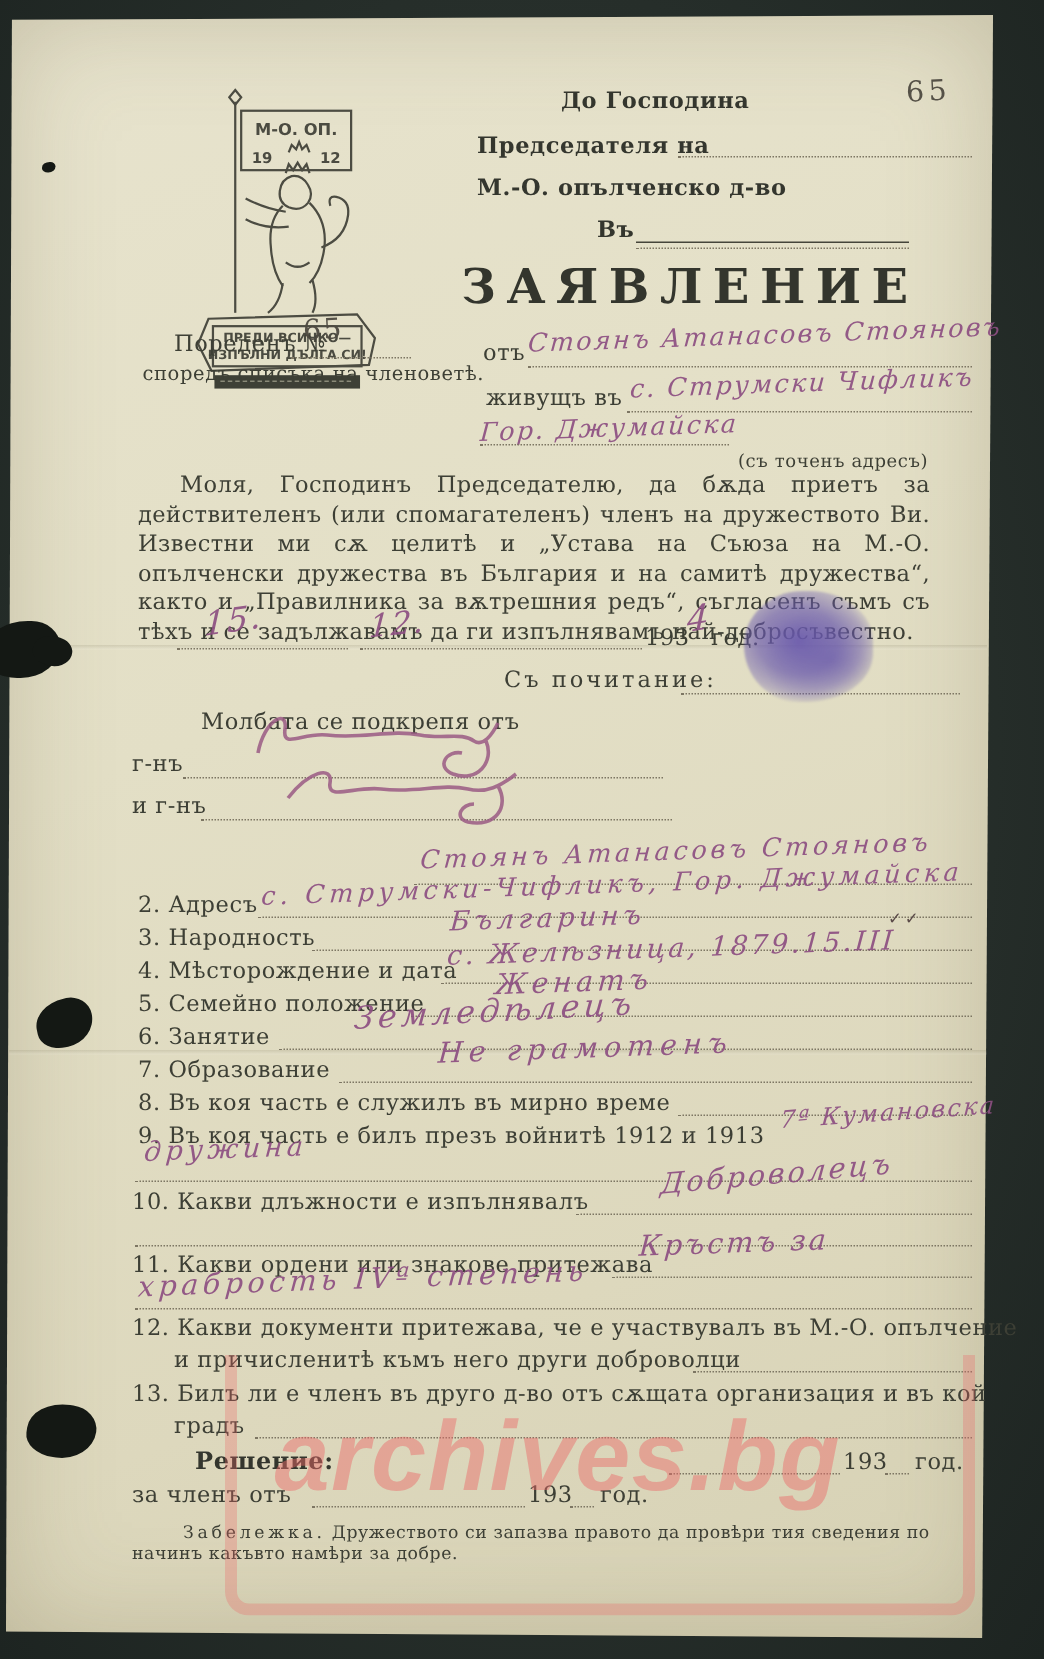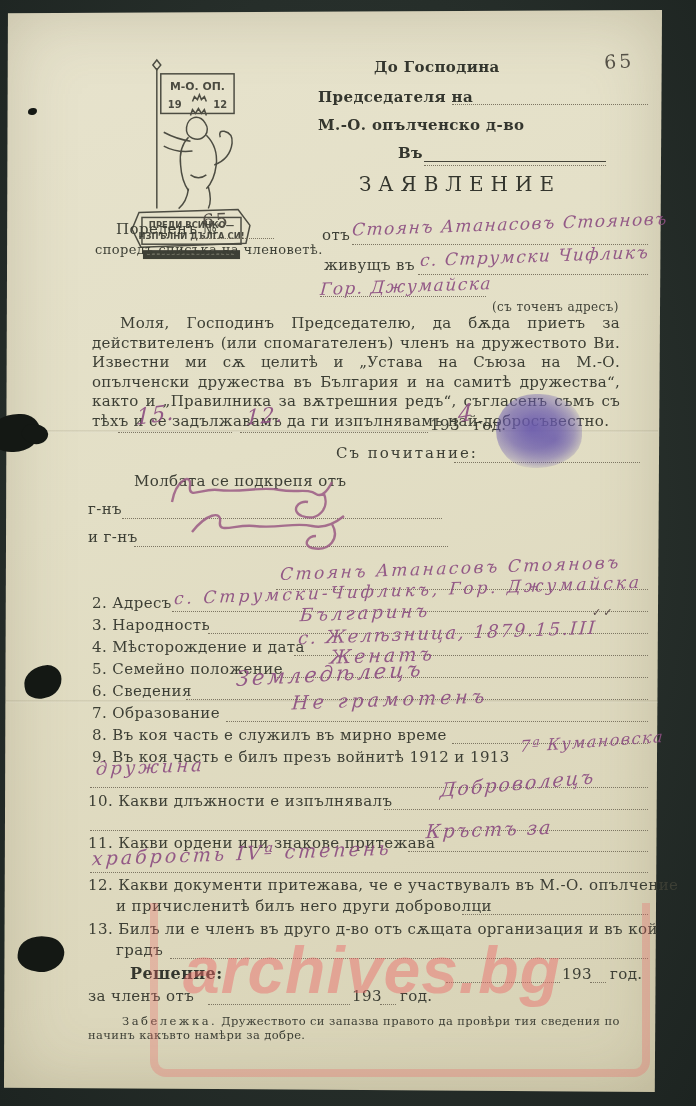--- a/index.html
+++ b/index.html
@@ -14,21 +14,21 @@
           background:linear-gradient(to bottom, rgba(95,88,60,.14), rgba(255,255,255,.12));}
   .p{position:absolute;white-space:nowrap;color:#3d3f35;font-size:15px;letter-spacing:.4px;}
   .b{font-weight:bold;color:#34362e;}
   .small{font-size:13px;}
   .tiny{font-size:11.5px;}
   .dl{position:absolute;height:0;border-bottom:1.5px dotted #7d7663;}
   .sl{position:absolute;height:0;border-bottom:1.8px solid #45453a;}
   .hw{position:absolute;white-space:nowrap;font-style:italic;color:#8d4f82;
       letter-spacing:1.5px;font-size:18px;opacity:.92;transform:rotate(-2deg) skewX(-6deg);}
   .pencil{color:#4e4a41;font-style:normal;transform:rotate(-3deg);opacity:.95;}
-  #title{font-size:20px;letter-spacing:7px;font-weight:normal;color:#33352d;text-align:center;width:350px;}
+  #title{font-size:32px;letter-spacing:7px;font-weight:bold;color:#33352d;text-align:center;width:350px;}
   #section-head{font-size:16.5px;font-weight:bold;color:#33352d;text-align:center;width:540px;letter-spacing:.6px;}
   #body-par{position:absolute;left:92px;top:314px;width:528px;font-size:15px;line-height:19.6px;
             text-align:justify;text-indent:28px;color:#3d3f35;letter-spacing:.3px;white-space:normal;}
   #stamp{position:absolute;left:496px;top:394px;width:86px;height:74px;filter:blur(.7px);
          border-radius:48% 52% 55% 45%/52% 48% 46% 54%;
          background:
           radial-gradient(ellipse at 42% 45%, rgba(104,88,172,.9) 0%, rgba(104,88,172,.65) 38%, rgba(108,92,175,.35) 60%, rgba(108,92,175,0) 74%),
           radial-gradient(ellipse at 68% 62%, rgba(96,80,165,.55) 0%, rgba(96,80,165,0) 55%);}
   .blob{position:absolute;background:#141814;border-radius:60% 40% 55% 45%/55% 45% 60% 40%;}
   #wm-text{position:absolute;left:183px;top:932px;font-family:"Liberation Sans",sans-serif;
@@ -143,21 +143,21 @@
   <div class="marks" style="left:592px;top:606px">✓✓</div>
 
   <div class="p" style="left:92px;top:638px"><span>4.</span> <span>Мѣсторождение и дата</span></div>
   <div class="dl" style="left:294px;top:655px;width:354px"></div>
   <div class="hw" style="left:298px;top:622px;font-size:18px;letter-spacing:2px">с. Желѣзница,  1879.15.III</div>
 
   <div class="p" style="left:92px;top:660px"><span>5.</span> <span>Семейно положение</span></div>
   <div class="dl" style="left:274px;top:677px;width:374px"></div>
   <div class="hw" style="left:330px;top:644px;font-size:19px;letter-spacing:3px">Женатъ</div>
 
-  <div class="p" style="left:92px;top:682px"><span>6.</span> <span>Сведения</span></div>
+  <div class="p" style="left:92px;top:682px"><span>6.</span> <span>Занятие</span></div>
   <div class="dl" style="left:186px;top:699px;width:462px"></div>
   <div class="hw" style="left:236px;top:662px;font-size:21px;letter-spacing:3px;transform:rotate(-3deg) skewX(-8deg)">Земледѣлецъ</div>
 
   <div class="p" style="left:92px;top:704px"><span>7.</span> <span>Образование</span></div>
   <div class="dl" style="left:226px;top:721px;width:422px"></div>
   <div class="hw" style="left:292px;top:688px;font-size:19px;letter-spacing:4px">Не грамотенъ</div>
 
   <div class="p" style="left:92px;top:726px"><span>8.</span> <span>Въ коя часть е служилъ въ мирно време</span></div>
   <div class="dl" style="left:452px;top:743px;width:196px"></div>
 
@@ -171,21 +171,21 @@
   <div class="hw" style="left:440px;top:772px;font-size:19px;letter-spacing:2px;transform:rotate(-5deg) skewX(-10deg)">Доброволецъ</div>
   <div class="dl" style="left:90px;top:830px;width:558px"></div>
 
   <div class="p" style="left:88px;top:834px"><span>11.</span> <span>Какви ордени или знакове притежава</span></div>
   <div class="dl" style="left:408px;top:851px;width:240px"></div>
   <div class="hw" style="left:426px;top:818px;font-size:19px;letter-spacing:2px">Кръстъ за</div>
   <div class="dl" style="left:90px;top:872px;width:558px"></div>
   <div class="hw" style="left:92px;top:842px;font-size:19px;letter-spacing:3px">храбрость IVª степень</div>
 
   <div class="p" style="left:88px;top:876px"><span>12.</span> <span>Какви документи притежава, че е участвувалъ въ М.-О. опълчение</span></div>
-  <div class="p" style="left:116px;top:897px">и причисленитѣ билъ него други доброволци</div>
+  <div class="p" style="left:116px;top:897px">и причисленитѣ къмъ него други доброволци</div>
   <div class="dl" style="left:462px;top:914px;width:186px"></div>
 
   <div class="p" style="left:88px;top:920px"><span>13.</span> <span>Билъ ли е членъ въ друго д-во отъ сѫщата организация и въ кой</span></div>
   <div class="p" style="left:116px;top:941px">градъ</div>
   <div class="dl" style="left:170px;top:958px;width:478px"></div>
 
   <div class="p b" style="left:130px;top:964px;font-size:16px">Решение:</div>
   <div class="dl" style="left:446px;top:982px;width:114px"></div>
   <div class="p" style="left:562px;top:965px">193</div>
   <div class="dl" style="left:590px;top:982px;width:16px"></div>

